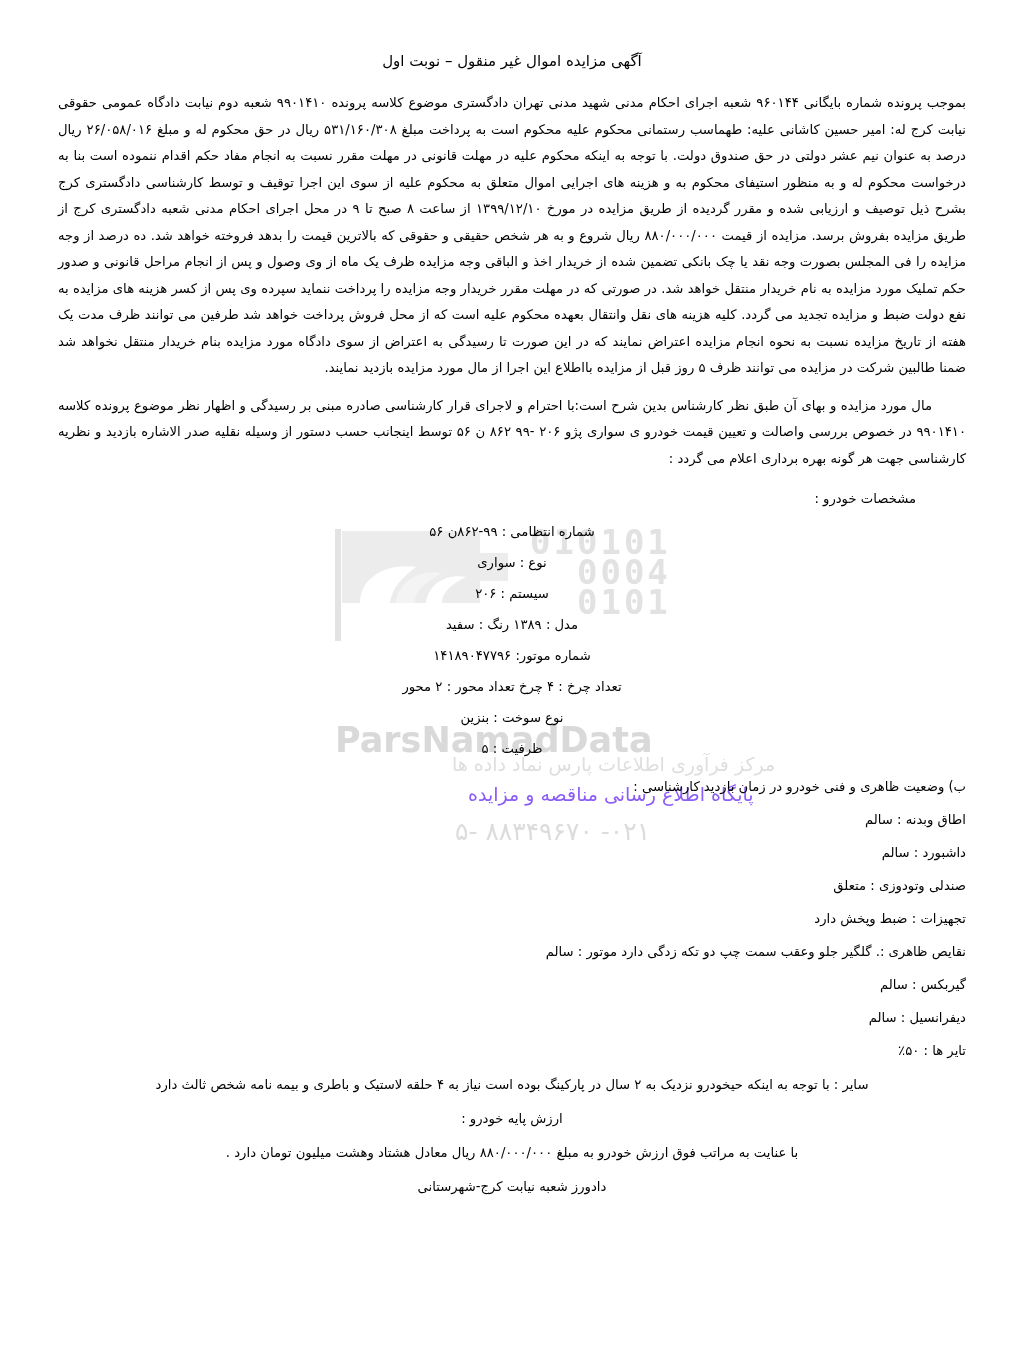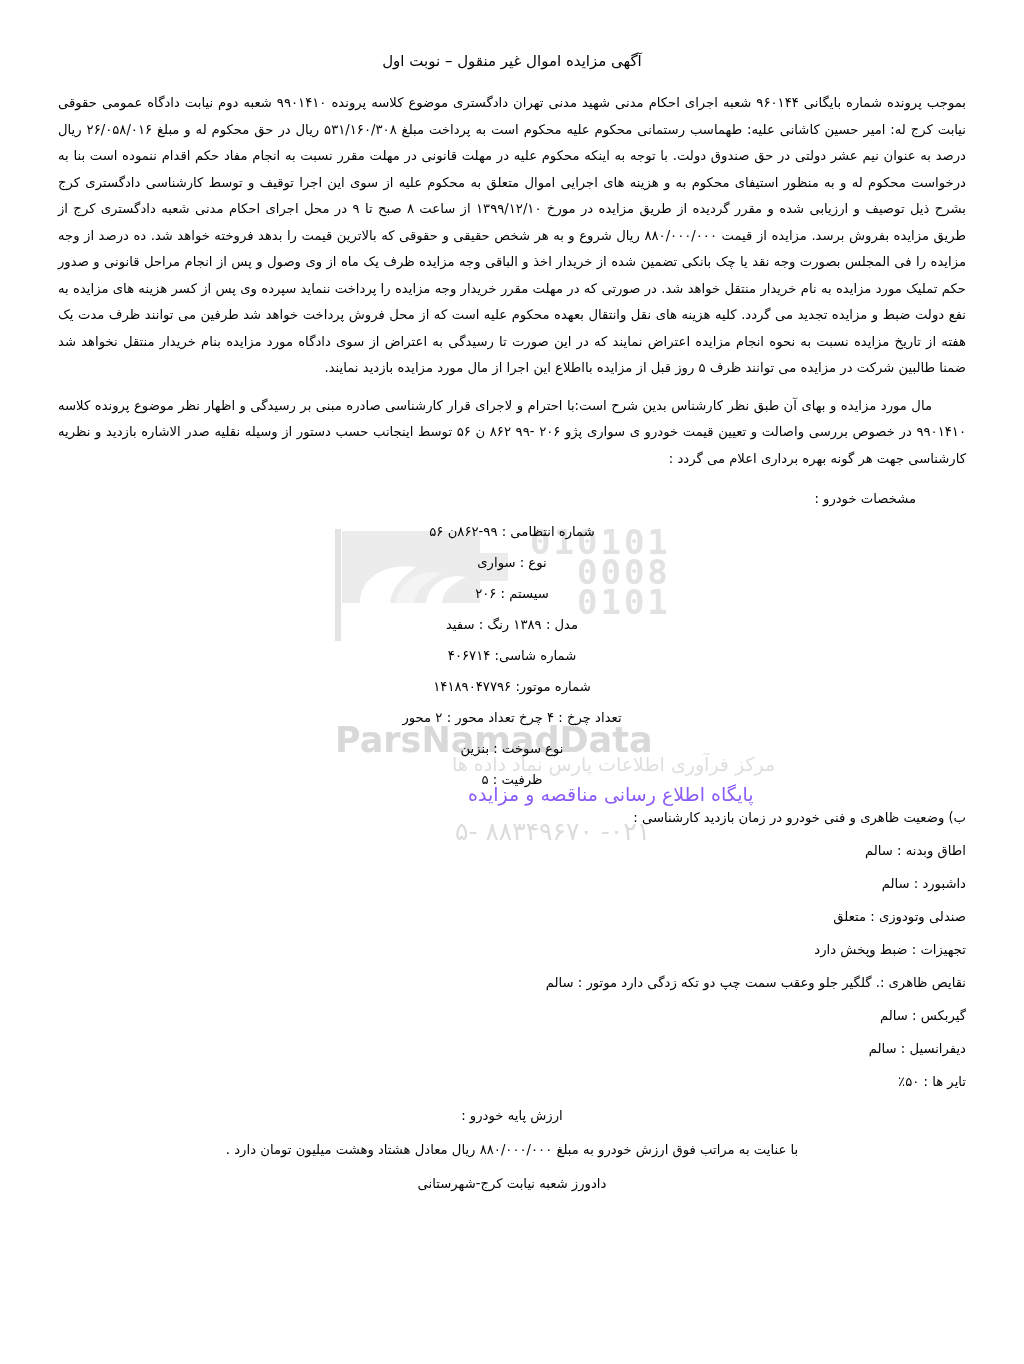--- a/index.html
+++ b/index.html
@@ -146,21 +146,21 @@
   <div class="watermark">
     <svg class="wm-flag" viewBox="0 0 200 120">
       <path d="M8 6 L8 118" stroke="#e3e3e3" stroke-width="6" fill="none"></path>
       <path d="M12 8 L150 8 L150 30 L178 30 L178 58 L150 58 L150 80 L12 80 Z" fill="#ececec"></path>
       <path d="M30 80 C30 52, 60 40, 86 44 C70 56, 62 66, 60 80 Z" fill="#ffffff"></path>
       <path d="M66 80 C68 58, 90 46, 112 50 C94 60, 86 68, 84 80 Z" fill="#f4f4f4"></path>
       <path d="M96 80 C98 60, 118 50, 136 54 C120 62, 112 70, 112 80 Z" fill="#ffffff"></path>
     </svg>
     <div class="wm-digits">
       <div>010101</div>
-      <div>0008</div>
+      <div>0004</div>
       <div>0101</div>
     </div>
     <div class="wm-name">ParsNamadData</div>
     <div class="wm-fa1">مرکز فرآوری اطلاعات پارس نماد داده ها</div>
     <div class="wm-fa2">پایگاه اطلاع رسانی مناقصه و مزایده</div>
     <div class="wm-phone">۰۲۱- ۸۸۳۴۹۶۷۰ -۵</div>
   </div>
 
   <div class="content">
 
@@ -170,38 +170,38 @@
 
     <p class="para indent">مال مورد مزایده و بهای آن طبق نظر کارشناس بدین شرح است:با  احترام  و  لاجرای قرار کارشناسی  صادره مبنی  بر رسیدگی و  اظهار نظر موضوع پرونده کلاسه ۹۹۰۱۴۱۰ در خصوص بررسی واصالت و  تعیین قیمت خودرو ی سواری پژو ۲۰۶ -۹۹ ۸۶۲ ن ۵۶      توسط اینجانب حسب دستور از وسیله نقلیه صدر الاشاره بازدید و  نظریه کارشناسی جهت هر گونه بهره برداری اعلام می گردد :</p>
 
     <div class="section-label">مشخصات خودرو :</div>
 
     <div class="spec-wrap">
       <div class="spec-line">شماره انتظامی : ۹۹-۸۶۲ن ۵۶</div>
       <div class="spec-line">نوع : سواری</div>
       <div class="spec-line">سیستم  :     ۲۰۶</div>
       <div class="spec-line">مدل :    ۱۳۸۹     رنگ : سفید</div>
-      <div class="spec-line">شماره شاسی: ۴۰۶۷۱۴</div>
       <div class="spec-line">شماره موتور: ۱۴۱۸۹۰۴۷۷۹۶</div>
       <div class="spec-line">تعداد چرخ :    ۴  چرخ   تعداد محور :   ۲ محور</div>
       <div class="spec-line">نوع سوخت  :      بنزین</div>
       <div class="spec-line">ظرفیت : ۵</div>
     </div>
 
     <div class="cond-line">ب) وضعیت ظاهری و فنی خودرو در زمان بازدید کارشناسی :</div>
 
     <div class="cond-wrap">
       <div class="cond-line">اطاق وبدنه :  سالم</div>
       <div class="cond-line">داشبورد :      سالم</div>
       <div class="cond-line">صندلی وتودوزی :     متعلق</div>
       <div class="cond-line">تجهیزات : ضبط  وپخش  دارد</div>
       <div class="cond-line">نقایص ظاهری :. گلگیر جلو  وعقب  سمت  چپ  دو تکه  زدگی دارد       موتور : سالم</div>
       <div class="cond-line">گیربکس :    سالم</div>
       <div class="cond-line">دیفرانسیل  :     سالم</div>
       <div class="cond-line">تایر ها :    ۵۰٪</div>
     </div>
 
+    <div class="tail-line">سایر : با توجه به اینکه  حیخودرو  نزدیک به  ۲  سال  در پارکینگ بوده است  نیاز به  ۴ حلقه  لاستیک  و  باطری  و بیمه  نامه  شخص ثالث  دارد</div>
     <div class="tail-line">ارزش پایه خودرو :</div>
     <div class="tail-line">با عنایت به مراتب فوق ارزش  خودرو به  مبلغ  ۸۸۰/۰۰۰/۰۰۰ ریال  معادل هشتاد وهشت  میلیون    تومان  دارد .</div>
     <div class="tail-line">دادورز شعبه نیابت کرج-شهرستانی</div>
 
   </div>
 </div>
 
 </body></html>

